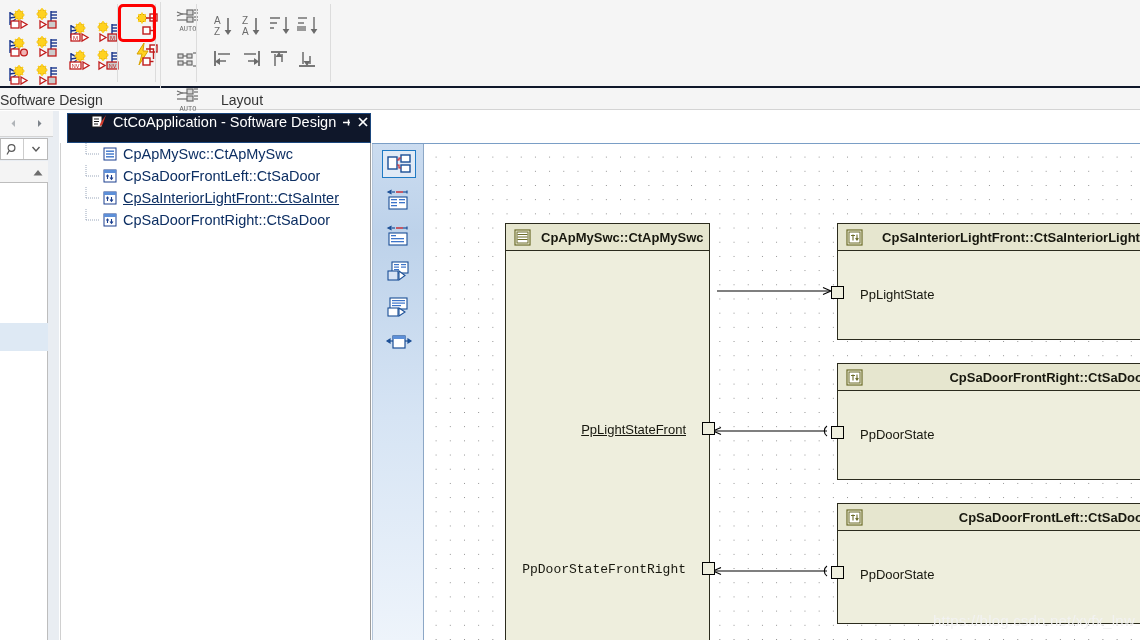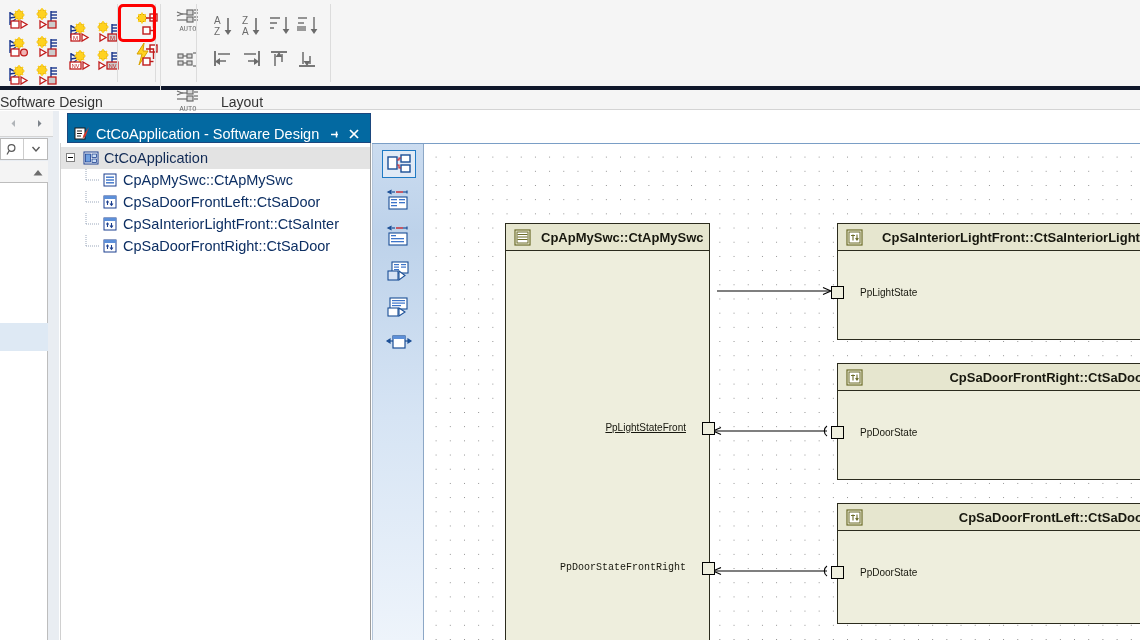--- a/index.html
+++ b/index.html
@@ -22,21 +22,21 @@
     width: 1140px; height: 110px;
     background: #f5f5f5;
     border-bottom: 1px solid #d4d4d4;
   }
   .rgroup { position: relative; height: 86px; display: flex; align-items: flex-start; }
   .icon-grid { display: grid; gap: 2px; padding: 4px 3px 0 4px; }
   .ico { width: 26px; height: 26px; position: relative; display: block; }
   .ico svg { display:block; }
   .ribbon-labels {
     position: absolute; left: 0; top: 86px; height: 24px; width: 1140px;
-    border-top: 4px solid #0f172a;
+    border-top: 2px solid #0f172a;
     text-decoration: underline;
   }
   .rlabel {
     position: absolute; top: 0; height: 24px;
     font-size: 14px; color: #333; line-height: 24px;
   }
   .ribbon-vsep { position: absolute; top: 4px; width: 1px; height: 78px; background: #dcdcdc; }
 
   .hl-box {
     position: absolute;
@@ -71,23 +71,23 @@
   .panel-body {
     position: absolute; left: 0; top: 72px; width: 48px; height: 457px;
     background: #ffffff; border-right: 1px solid #bdbdbd;
   }
   .panel-row-sel { position: absolute; left: 0; top: 140px; width: 48px; height: 28px; background: #dee9f4; }
 
   
   .doc-tab {
     position: absolute; left: 67px; top: 113px;
     width: 304px; height: 30px;
-    background: #0369a1;
-    display: flex; align-items: flex-end;
-    padding: 0 8px 0 6px;
+    background: #0f172a;
+    display: flex; align-items: flex-start;
+    padding: 0 8px 0 23px;
     border: 1px solid #1b477e;
   }
   .doc-tab-icon { width: 16px; height: 16px; margin-right: 6px; flex: 0 0 auto; }
   .doc-tab-title { color: #ffffff; font-size: 14.5px; white-space: nowrap; flex: 1 1 auto; }
   .doc-tab-btn { color:#fff; width:16px; height:16px; display:flex; align-items:center; justify-content:center; margin-left:4px; }
 
   
   .tree-pane {
     position: absolute; left: 60px; top: 143px;
     width: 311px; height: 497px;
@@ -135,21 +135,21 @@
   .blk-head {
     height: 27px; background: #e6e6cf; border-bottom: 1px solid #2b2b1d;
     display: flex; align-items: center; padding: 0 8px;
   }
   .blk-head .bicon { width: 17px; height: 17px; flex: 0 0 auto; }
   .blk-title { font-size: 13px; font-weight: bold; color: #17170e; white-space: nowrap; }
   .blk-head.center .blk-title { flex:1 1 auto; text-align:center; }
   .blk-head.left .blk-title { margin-left: 10px; }
   .blk-head.right .blk-title { flex:1 1 auto; text-align:right; }
 
-  .port-label { position: absolute; font-size: 10px; color: #17170e; white-space: nowrap; text-align: right; }
+  .port-label { position: absolute; font-size: 13px; color: #17170e; white-space: nowrap; text-align: right; }
 
   .watermark {
     position: absolute; font-size: 15px; color: #f2f2f2;
     white-space: nowrap; letter-spacing: 0.2px;
   }
   svg { overflow: visible; }
 </style>
 </head>
 <body>
 
@@ -627,34 +627,20 @@
         <g stroke="#ffffff" stroke-width="1.7">
             <path d="M2 2 L10 10"></path>
             <path d="M10 2 L2 10"></path>
           </g>
       </svg>
     </span>
   </div>
 
   <div class="tree-pane">
 
-    <div class="tree-row root" style="margin-top:4px;">
-      <span class="tree-ind">
-          <i class="expander"></i>
-        </span>
-      <span class="tree-icon">
-        <svg width="16" height="16" viewBox="0 0 16 16">
-          <rect x="1" y="2" width="14" height="12" fill="#ffffff" stroke="#1b3f8f" stroke-width="1"></rect>
-          <rect x="2.5" y="4" width="5" height="8" fill="#6f9fe0" stroke="#1b3f8f" stroke-width="0.8"></rect>
-          <rect x="9" y="4" width="4.5" height="3.5" fill="#c9dcf5" stroke="#1b3f8f" stroke-width="0.8"></rect>
-          <rect x="9" y="9" width="4.5" height="3.5" fill="#c9dcf5" stroke="#1b3f8f" stroke-width="0.8"></rect>
-        </svg>
-      </span>
-      <span class="tree-label">CtCoApplication</span>
-    </div>
 
     <div class="tree-row" style="padding-left:22px;">
       <span style="width:19px;height:22px;display:block;position:relative;flex:0 0 auto;">
         <svg width="19" height="22" viewBox="0 0 19 22">
             <g stroke="#9aa7bb" stroke-width="1" stroke-dasharray="1,1" fill="none">
               <path d="M3 0 L3 11"></path>
               <path d="M3 11 L17 11"></path>
             </g>
           </svg>
       </span>
@@ -682,21 +668,21 @@
         <svg width="16" height="16" viewBox="0 0 16 16">
           <rect x="2" y="2" width="12" height="12" fill="#ffffff" stroke="#1b3f8f" stroke-width="1"></rect>
           <rect x="2" y="2" width="12" height="3" fill="#5d8fd8"></rect>
           <path d="M4 8 L7 8 M5.5 6.5 L5.5 11" stroke="#1b3f8f" stroke-width="1.1"></path>
           <path d="M9.5 7 L9.5 11 M8 9.5 L9.5 11.3 L11 9.5" stroke="#1b3f8f" stroke-width="1.1" fill="none"></path>
         </svg>
       </span>
       <span class="tree-label">CpSaDoorFrontLeft::CtSaDoor</span>
     </div>
 
-    <div class="tree-row" style="padding-left:22px;">
+    <div class="tree-row" style="padding-left:22px;text-decoration:underline;">
       <span style="width:19px;height:22px;display:block;position:relative;flex:0 0 auto;">
         <svg width="19" height="22" viewBox="0 0 19 22">
             <g stroke="#9aa7bb" stroke-width="1" stroke-dasharray="1,1" fill="none">
               <path d="M3 0 L3 11"></path>
               <path d="M3 11 L17 11"></path>
             </g>
           </svg>
       </span>
       <span class="tree-icon">
         <svg width="16" height="16" viewBox="0 0 16 16">
@@ -923,15 +909,16 @@
           <span class="blk-title" style="padding-right:11px;">CpSaDoorFrontLeft::CtSaDoor</span>
         </div>
         <span style="position:absolute; left:-7px; top:61px;">
           <svg width="14" height="13" viewBox="0 0 14 13">
               <rect x="0.5" y="0.5" width="12" height="12" fill="#eeeedd" stroke="#000" stroke-width="1"></rect>
             </svg>
         </span>
         <span class="port-label" style="left:22px; top:63px;">PpDoorState</span>
       </div>
 
+      <div class="watermark" style="left:508px; top:468px;">https://blog.csdn.net/xyfx_lnw</div>
     </div>
   </div>
 </div>
 
 </body></html>

